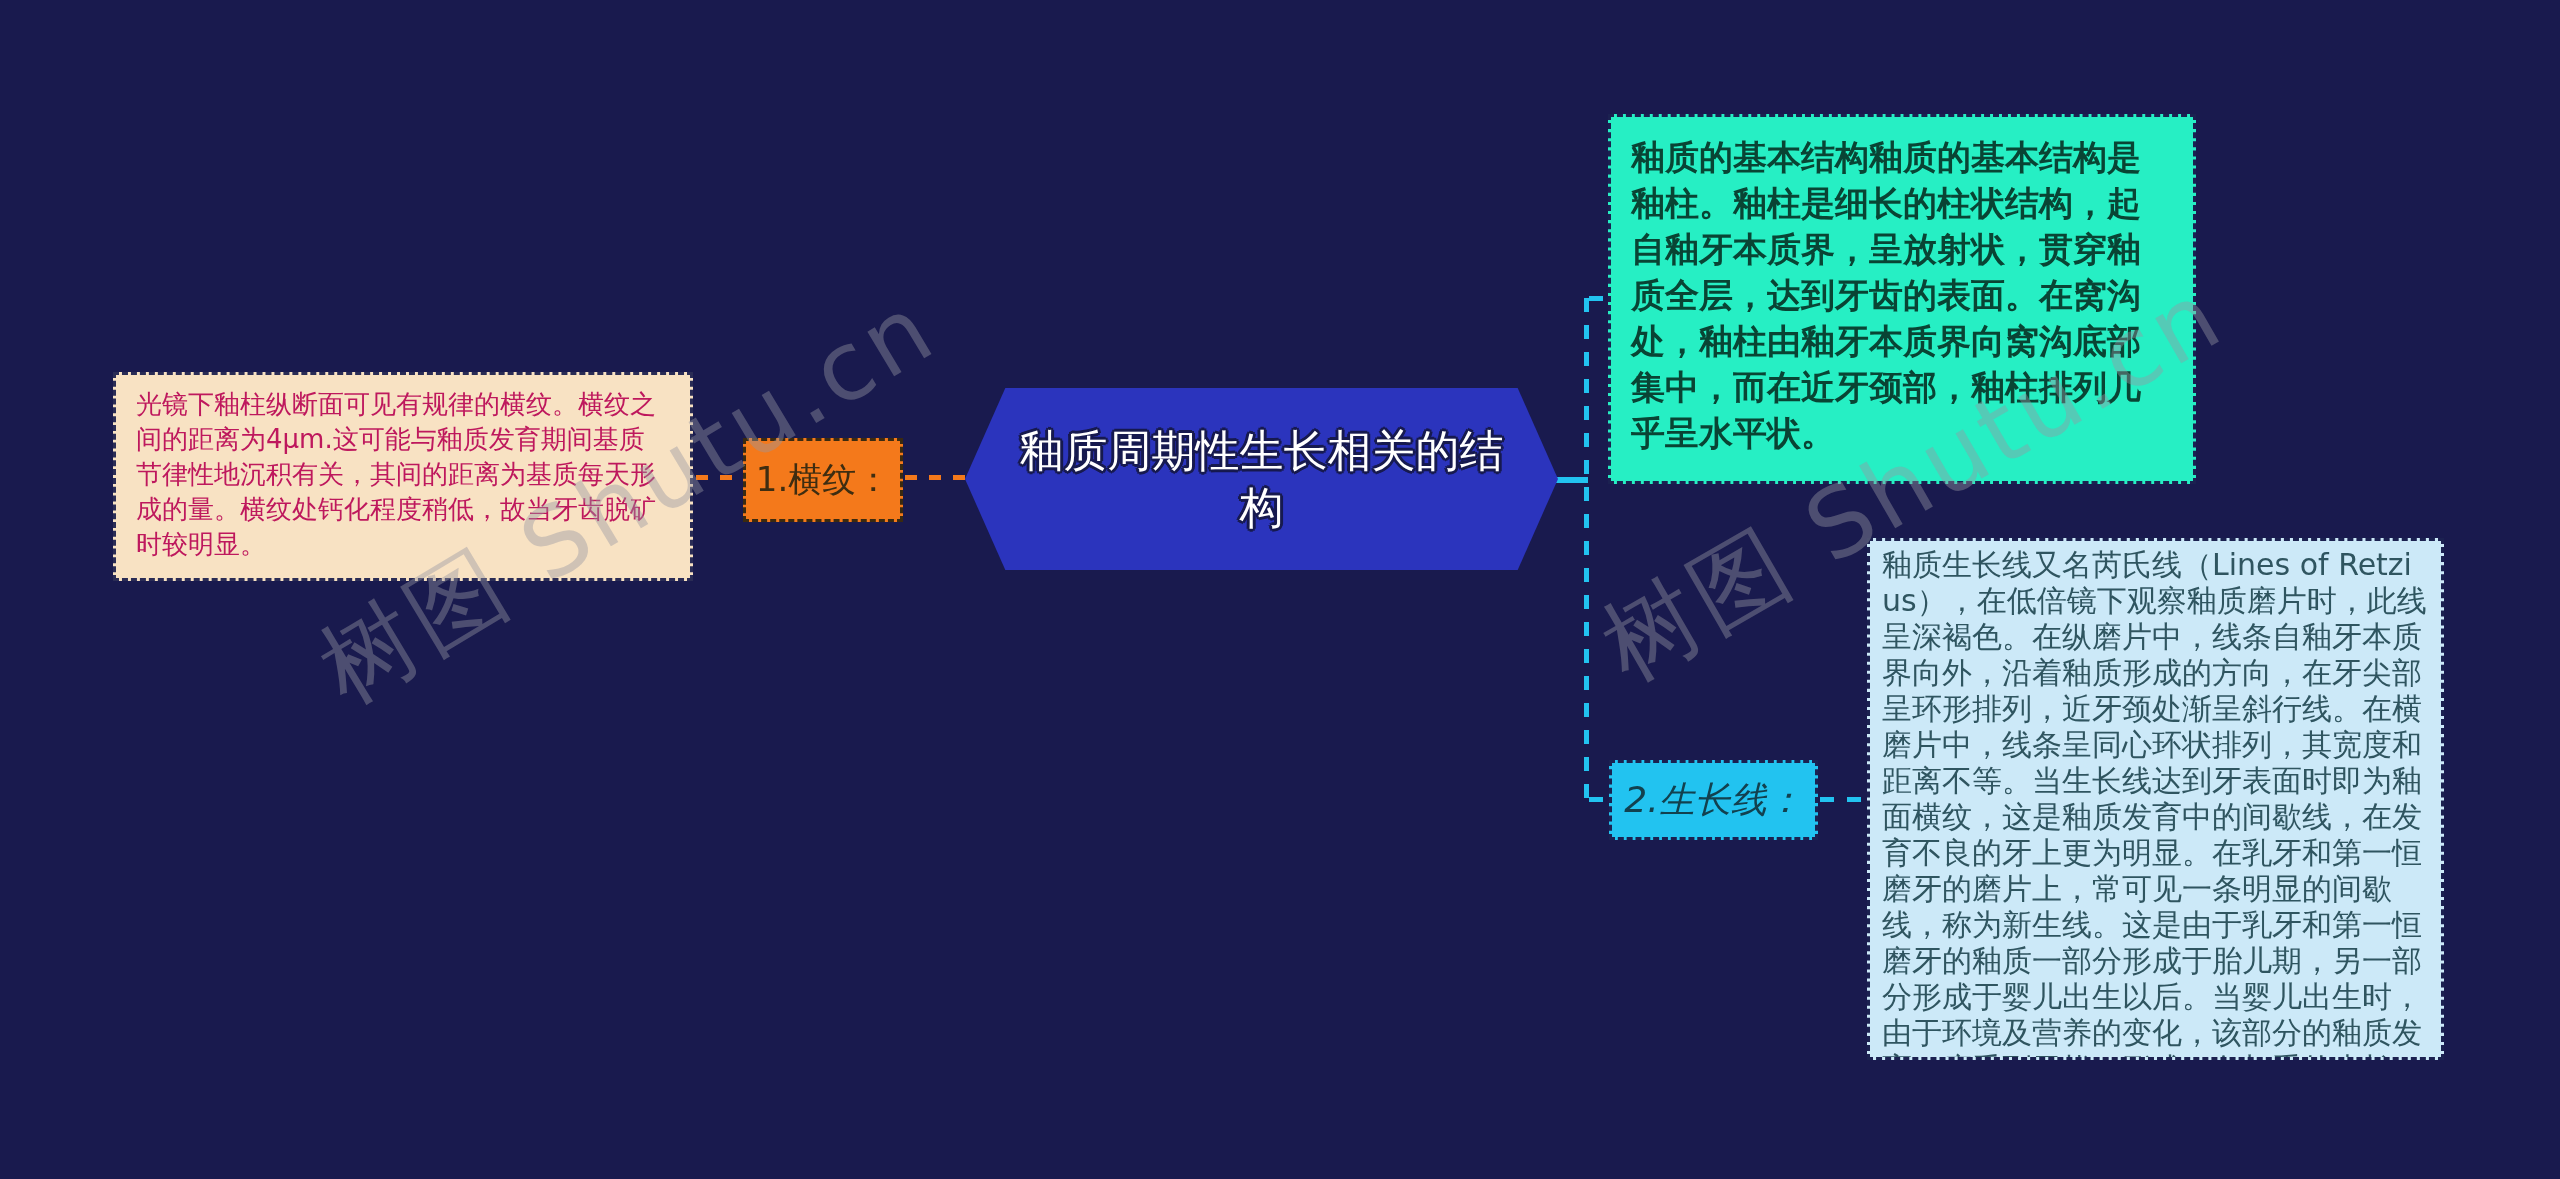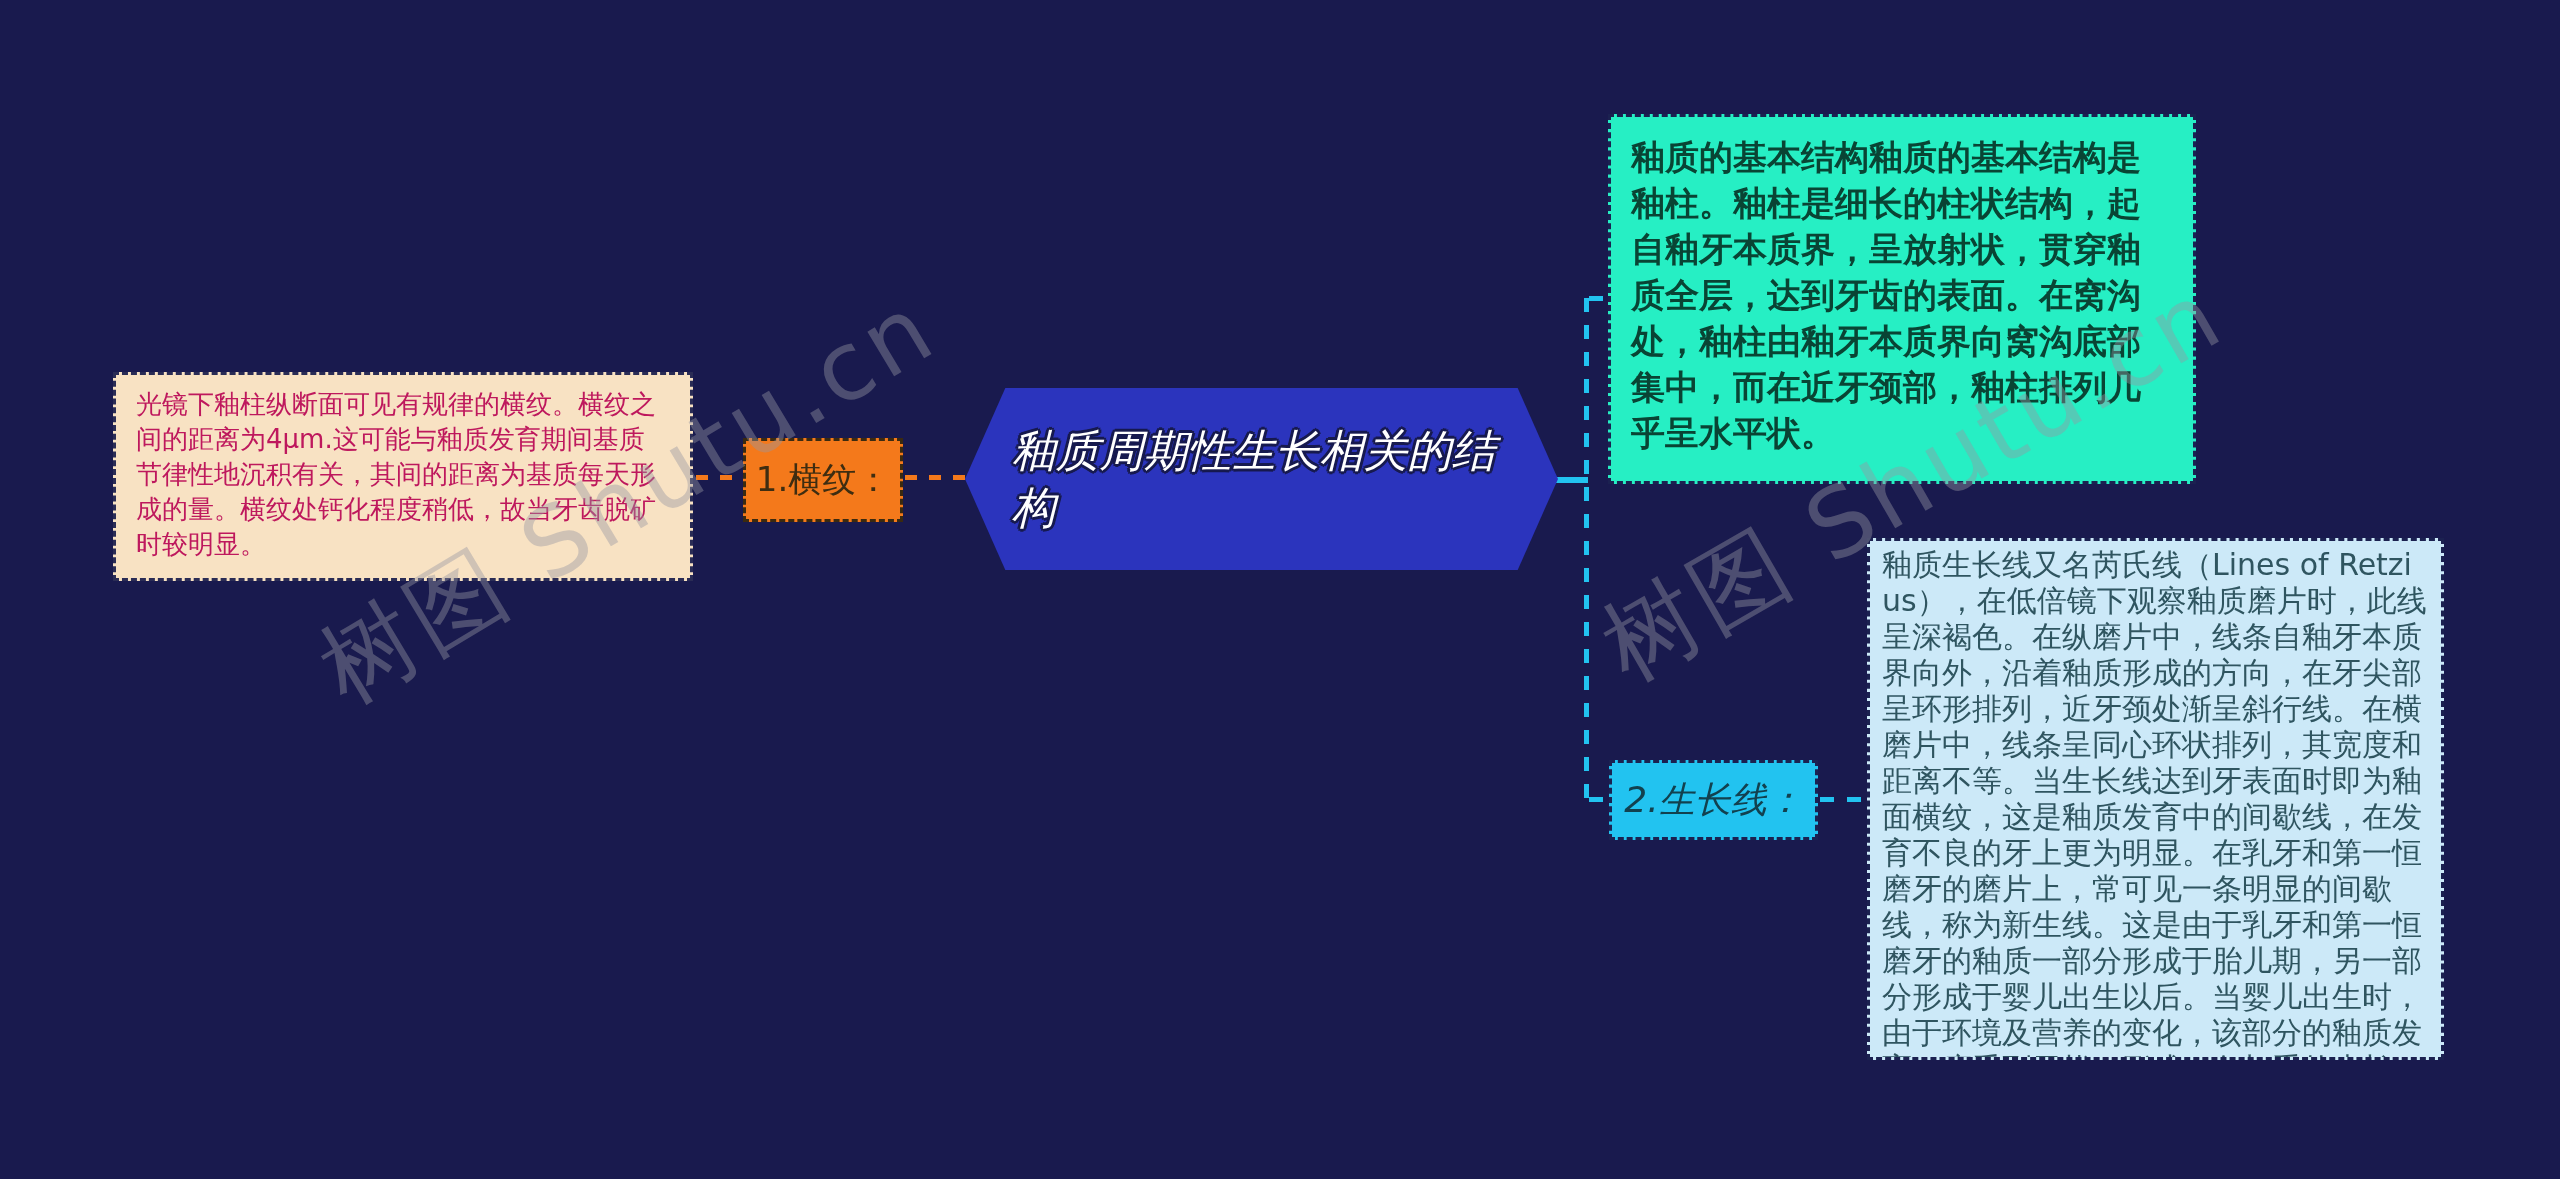--- a/index.html
+++ b/index.html
@@ -47,25 +47,24 @@
   }
 
   
   .root-hexagon{
     left:965px;top:388px;width:593px;height:182px;
     background:#2B34BD;
     clip-path:polygon(0% 50%,6.8% 0%,93.2% 0%,100% 50%,93.2% 100%,6.8% 100%);
     display:flex;align-items:center;justify-content:center;
   }
   .root-label{
-    width:500px;color:#FFFFFF;
+    width:500px;text-align:center;color:#FFFFFF;
     font-size:44px;line-height:57px;
     text-shadow:2px 2px 0 #171A4F,-2px 2px 0 #171A4F,2px -2px 0 #171A4F,-2px -2px 0 #171A4F,
                 0 3px 0 #171A4F,0 -3px 0 #171A4F,3px 0 0 #171A4F,-3px 0 0 #171A4F;
-    font-style:italic;
   }
 
   
   .h-dash-orange{height:5px;background:repeating-linear-gradient(90deg,#F4791B 0 12px,transparent 12px 24px);}
   .h-dash-cyan{height:5px;background:repeating-linear-gradient(90deg,#22C3F0 0 14px,transparent 14px 27px);}
   .v-dash-cyan{width:5px;background:repeating-linear-gradient(180deg,#22C3F0 0 14px,transparent 14px 27px);}
   .h-solid-cyan{height:6px;background:#22C3F0;}
 
   .conn-a{left:696px;top:475px;width:47px;}
   .conn-b{left:905px;top:475px;width:62px;}

